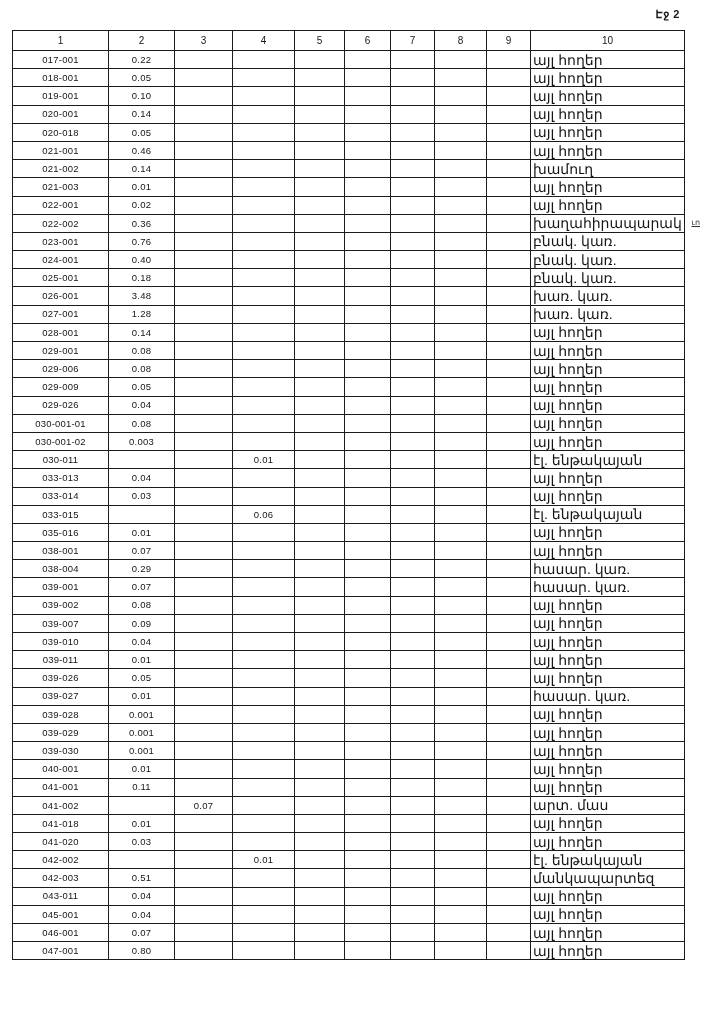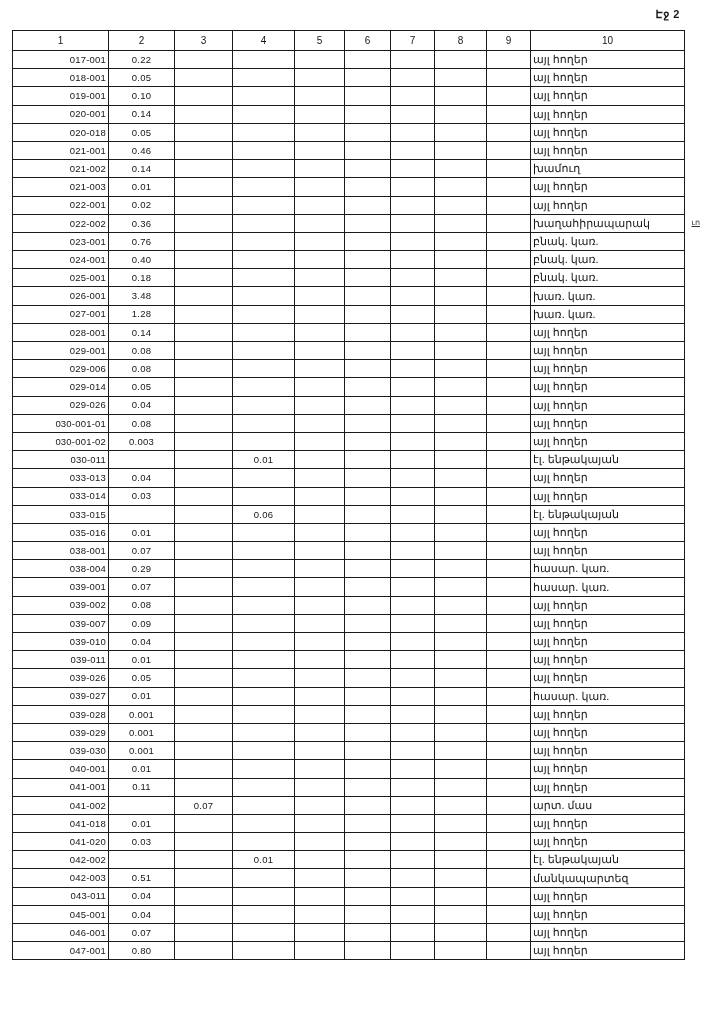--- a/index.html
+++ b/index.html
@@ -60,37 +60,37 @@
     overflow: hidden;
     white-space: nowrap;
   }
   table.grid thead th {
     text-align: center;
     font-weight: normal;
     font-size: 10px;
     height: 19px;
   }
   td.c-code {
-    text-align: right;
+    text-align: center;
     padding-left: 3px;
     font-size: 9.5px;
     letter-spacing: 0.2px;
   }
   td.c-num {
     text-align: center;
     font-size: 9.5px;
     letter-spacing: 0.2px;
   }
   td.c-blank {
     text-align: center;
   }
   td.c-note {
     text-align: left;
     padding-left: 4px;
-    font-size: 11px;
+    font-size: 14px;
     margin-left: 40px;
   }
   
   .grid td, .grid th { color: #151515; }
 </style>
 </head>
 <body>
 
 <div class="page">
 
@@ -336,21 +336,21 @@
             <td class="c-num"></td>
             <td class="c-num"></td>
             <td class="c-blank"></td>
             <td class="c-blank"></td>
             <td class="c-blank"></td>
             <td class="c-blank"></td>
             <td class="c-blank"></td>
             <td class="c-note">այլ հողեր</td>
           </tr>
           <tr>
-            <td class="c-code">029-014</td>
+            <td class="c-code">029-009</td>
             <td class="c-num">0.05</td>
             <td class="c-num"></td>
             <td class="c-num"></td>
             <td class="c-blank"></td>
             <td class="c-blank"></td>
             <td class="c-blank"></td>
             <td class="c-blank"></td>
             <td class="c-blank"></td>
             <td class="c-note">այլ հողեր</td>
           </tr>

